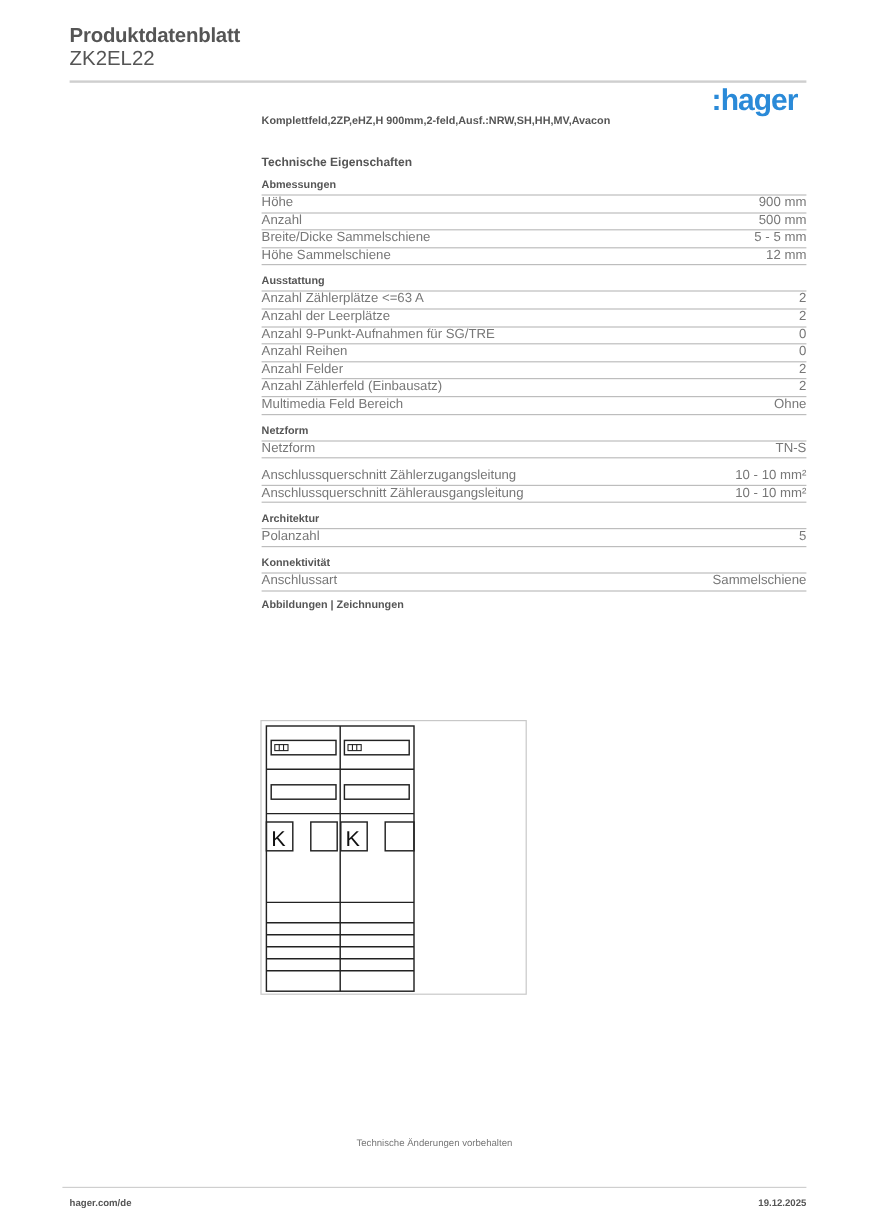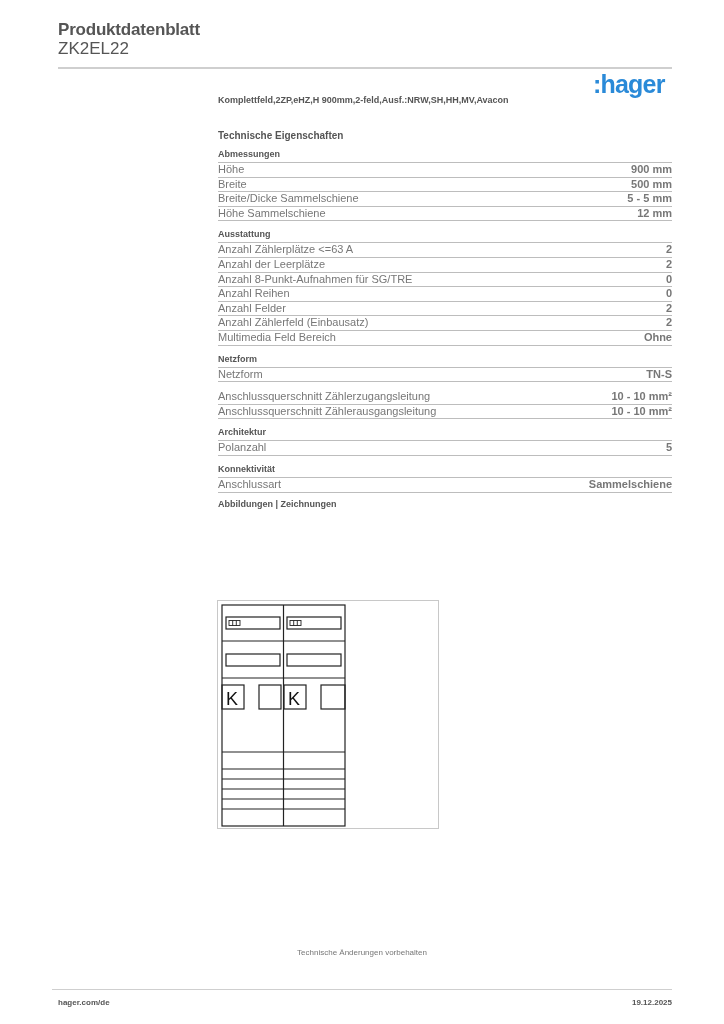--- a/index.html
+++ b/index.html
@@ -7,21 +7,21 @@
     .hdr-title { position: absolute; left: 58px; top: 20px; font-size: 17px; font-weight: bold; color: #555; letter-spacing: -0.2px; text-align: right; }
     .hdr-sub { position: absolute; left: 58px; top: 39px; font-size: 17px; color: #555; }
     .hdr-logo { position: absolute; left: 593px; top: 26px; font-size: 25px; font-weight: bold; color: #2a8ad8; letter-spacing: -0.8px; margin-top: 44px; }
     .hdr-rule { position: absolute; left: 58px; top: 67px; width: 614px; height: 2px; background: #cfcfcf; }
     .content { position: absolute; left: 218px; top: 95px; width: 454px; }
     .product { font-size: 9px; font-weight: bold; color: #555; height: 14px; }
     .tech { font-size: 10px; font-weight: bold; color: #555; margin-top: 21px; height: 16px; }
     .section { margin-top: 8px; }
     .sec-title { font-size: 9px; font-weight: bold; color: #555; height: 11px; border-bottom: 1px solid #bdbdbd; padding-bottom: 2px; }
     .row { display: flex; justify-content: space-between; font-size: 11px; color: #777; height: 13.6px; line-height: 13px; border-bottom: 1px solid #bdbdbd; }
-    .row .v { text-align: left; font-weight: bold; }
+    .row .v { text-align: left; }
     .fig-title { font-size: 9px; font-weight: bold; color: #555; margin-top: 6px; }
     .figure { position: absolute; left: 217px; top: 600px; width: 222px; height: 229px; border: 1px solid #c8c8c8; box-sizing: border-box; }
     .footer-rule { position: absolute; left: 52px; top: 989px; width: 620px; height: 1px; background: #cfcfcf; }
     .footer-left { position: absolute; left: 58px; top: 998px; font-size: 8px; font-weight: bold; color: #555; }
     .footer-mid { position: absolute; left: 0; width: 724px; text-align: center; top: 948px; font-size: 8px; color: #777; }
     .footer-right { position: absolute; left: 590px; width: 82px; text-align: right; top: 998px; font-size: 8px; font-weight: bold; color: #555; }
   </style>
 </head>
 <body>
 
@@ -36,21 +36,21 @@
   <div class="product">Komplettfeld,2ZP,eHZ,H 900mm,2-feld,Ausf.:NRW,SH,HH,MV,Avacon</div>
   <div class="tech">Technische Eigenschaften</div>
 
   <div class="section" style="margin-top:3px;">
     <div class="sec-title">Abmessungen</div>
     <div class="row">
         <span>Höhe</span>
         <span class="v">900 mm</span>
       </div>
     <div class="row">
-        <span>Breite</span>
+        <span>Anzahl</span>
         <span class="v">500 mm</span>
       </div>
     <div class="row">
         <span>Breite/Dicke Sammelschiene</span>
         <span class="v">5 - 5 mm</span>
       </div>
     <div class="row">
         <span>Höhe Sammelschiene</span>
         <span class="v">12 mm</span>
       </div>
@@ -61,21 +61,21 @@
     <div class="sec-title">Ausstattung</div>
     <div class="row">
         <span>Anzahl Zählerplätze &lt;=63 A</span>
         <span class="v">2</span>
       </div>
     <div class="row">
         <span>Anzahl der Leerplätze</span>
         <span class="v">2</span>
       </div>
     <div class="row">
-        <span>Anzahl 8-Punkt-Aufnahmen für SG/TRE</span>
+        <span>Anzahl 9-Punkt-Aufnahmen für SG/TRE</span>
         <span class="v">0</span>
       </div>
     <div class="row">
         <span>Anzahl Reihen</span>
         <span class="v">0</span>
       </div>
     <div class="row">
         <span>Anzahl Felder</span>
         <span class="v">2</span>
       </div>

